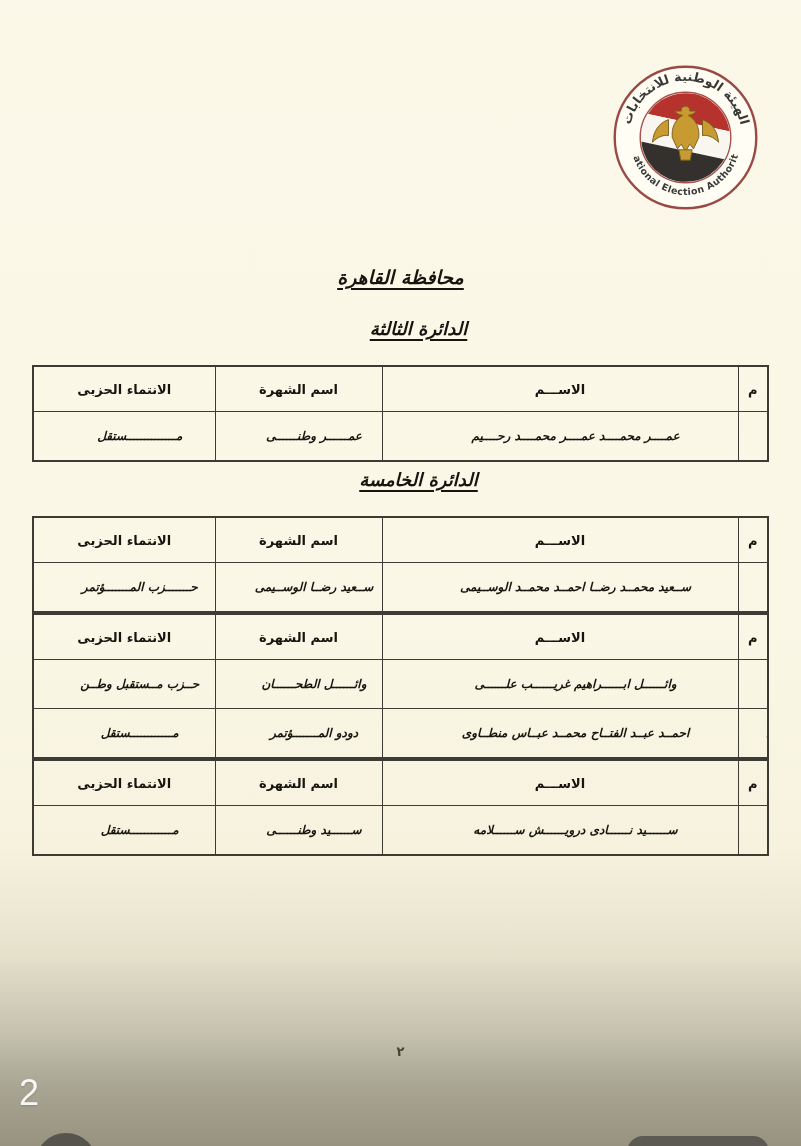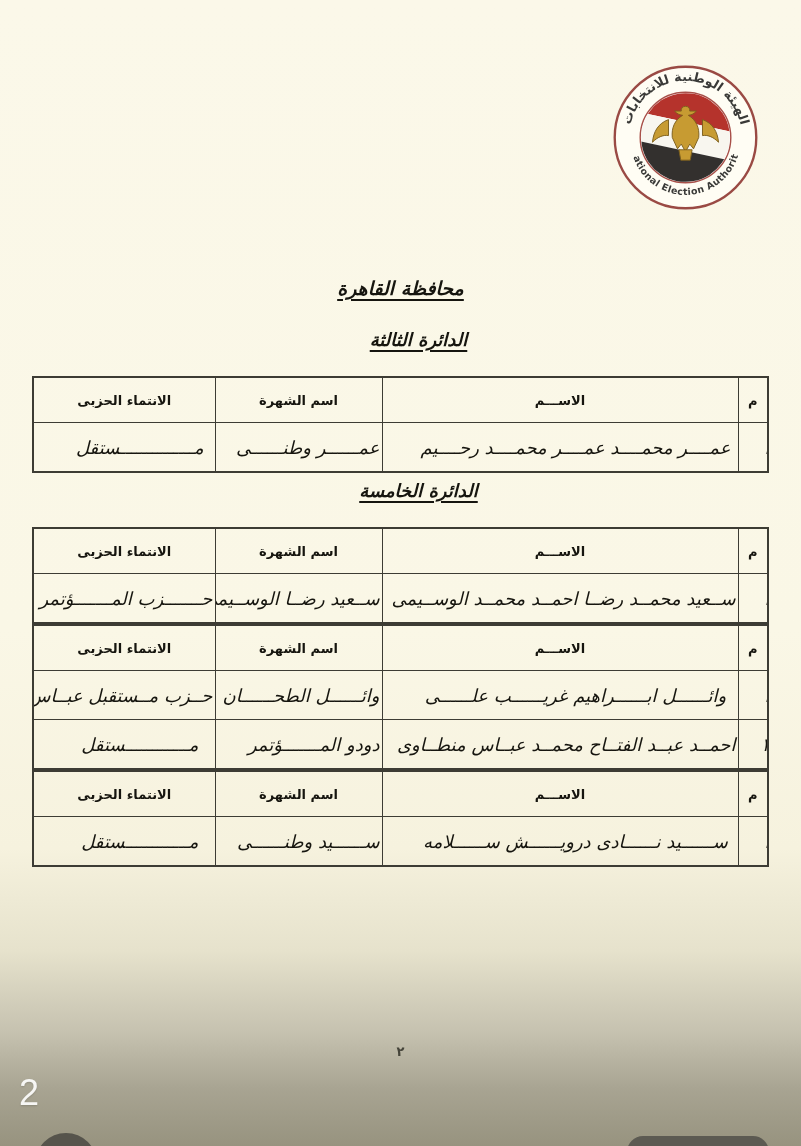--- a/index.html
+++ b/index.html
@@ -8,38 +8,38 @@
     background:linear-gradient(180deg,
       #fbf8e9 0%, #faf7e6 55%, #f6f2de 74%,
       #e6e2cc 83%, #c6c2b0 90%, #a8a492 95%, #97937f 100%);
     font-family:"DejaVu Sans", sans-serif;
   }
   
   .nea-logo { position:absolute; top:62px; right:39px; width:153px; height:151px; }
   
   .doc { position:absolute; inset:0; direction:rtl; text-align:center; padding-top:262px; box-sizing:border-box; color:#16150f; }
   .gov-title {
-    margin:14px; font-size:19px; line-height:24px; font-weight:bold; font-style:italic;
+    margin:3px; font-size:19px; line-height:24px; font-weight:bold; font-style:italic;
     text-decoration:underline; text-underline-offset:4px; text-decoration-thickness:1.5px;
   }
   .district-title {
     margin:6px 0 24px; font-size:18px; line-height:24px; font-weight:bold; font-style:italic;
     text-decoration:underline; text-underline-offset:4px; text-decoration-thickness:1.5px;padding-left:36px;
   }
   section:first-of-type .district-title { margin-top:28px; }
   table.roster {
     width:735px; margin:0 auto; border-collapse:collapse; table-layout:fixed;
     border:2px solid #3d3c34;
   }
   table.roster th, table.roster td {
     border:1.6px solid #3d3c34; text-align:center; vertical-align:middle;
     overflow:hidden; white-space:nowrap; padding:0 2px;
   }
   table.roster th { height:44px; font-size:13px; font-weight:bold; }
-  table.roster td { height:48px; font-size:18px; font-weight:normal; font-style:italic;padding-left:33px; }
+  table.roster td { height:48px; font-size:12px; font-weight:bold; font-style:italic;padding-left:33px; }
   td.cell-num { font-size:14px; }
   
   .page-footer-num { position:absolute; top:1044px; left:0; right:0; text-align:center;
     font-size:13px; font-weight:bold; color:#45443a; }
   
   .viewer-page-indicator {
     position:absolute; left:19px; top:1072px; font-family:"Liberation Sans", sans-serif;
     font-size:36px; font-weight:400; color:rgba(255,255,254,0.92);
     text-shadow:0 1px 2px rgba(0,0,0,0.15);
   }
@@ -159,21 +159,21 @@
           <th>الاســـم</th>
           <th>اسم الشهرة</th>
           <th>الانتماء الحزبى</th>
         </tr>
       </thead>
       <tbody>
   <tr>
     <td class="cell-num">١</td>
     <td class="cell-name">وائــــــل ابــــــراهيم غريــــــب علــــــى</td>
     <td class="cell-alias">وائــــــل الطحــــــان</td>
-    <td class="cell-party">حــزب مــستقبل عبــاس</td>
+    <td class="cell-party">حــزب مــستقبل وطــن</td>
   </tr>
 
   <tr>
     <td class="cell-num">٢</td>
     <td class="cell-name">احمــد عبــد الفتــاح محمــد عبــاس منطــاوى</td>
     <td class="cell-alias">دودو المـــــــؤتمر</td>
     <td class="cell-party">مــــــــــــستقل</td>
   </tr>
 </tbody>
     </table>

